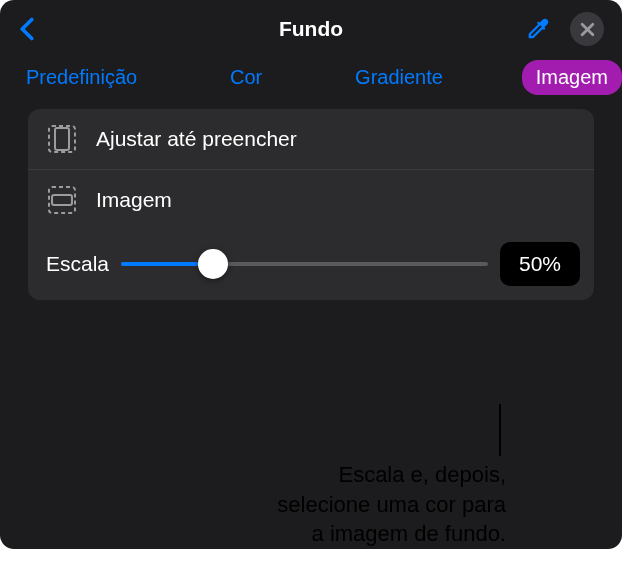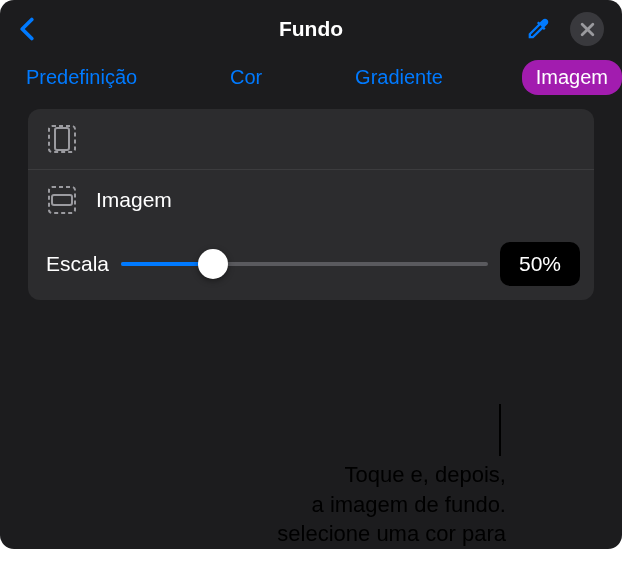--- a/index.html
+++ b/index.html
@@ -248,20 +248,21 @@
   <div class="content">
 
     <div class="group">
       <div class="row">
         <div class="fit-icon">
           <svg viewBox="0 0 30 30">
             <rect x="2" y="2" width="26" height="26" rx="3" fill="none" stroke="#9b9ba0" stroke-width="2" stroke-dasharray="4 3"></rect>
             <rect x="8" y="4" width="14" height="22" rx="2" fill="none" stroke="#9b9ba0" stroke-width="2"></rect>
           </svg>
         </div>
+        <div class="row-label">Ajustar até preencher</div>
       </div>
       <div class="row">
         <div class="fit-icon">
           <svg viewBox="0 0 30 30">
             <rect x="2" y="2" width="26" height="26" rx="3" fill="none" stroke="#9b9ba0" stroke-width="2" stroke-dasharray="4 3"></rect>
             <rect x="5" y="10" width="20" height="10" rx="2" fill="none" stroke="#9b9ba0" stroke-width="2"></rect>
           </svg>
         </div>
         <div class="row-label">Imagem</div>
       </div>
@@ -275,17 +276,17 @@
       </div>
     </div>
 
 
   </div>
 </div>
 
 <div class="callout">
   <div class="callout-line"></div>
   <div class="callout-text">
-    <div>Toque e, depois,</div>
+    <div>Escala e, depois,</div>
+    <div>selecione uma cor para</div>
     <div>a imagem de fundo.</div>
-    <div>selecione uma cor para</div>
   </div>
 </div>
 
 </body></html>

